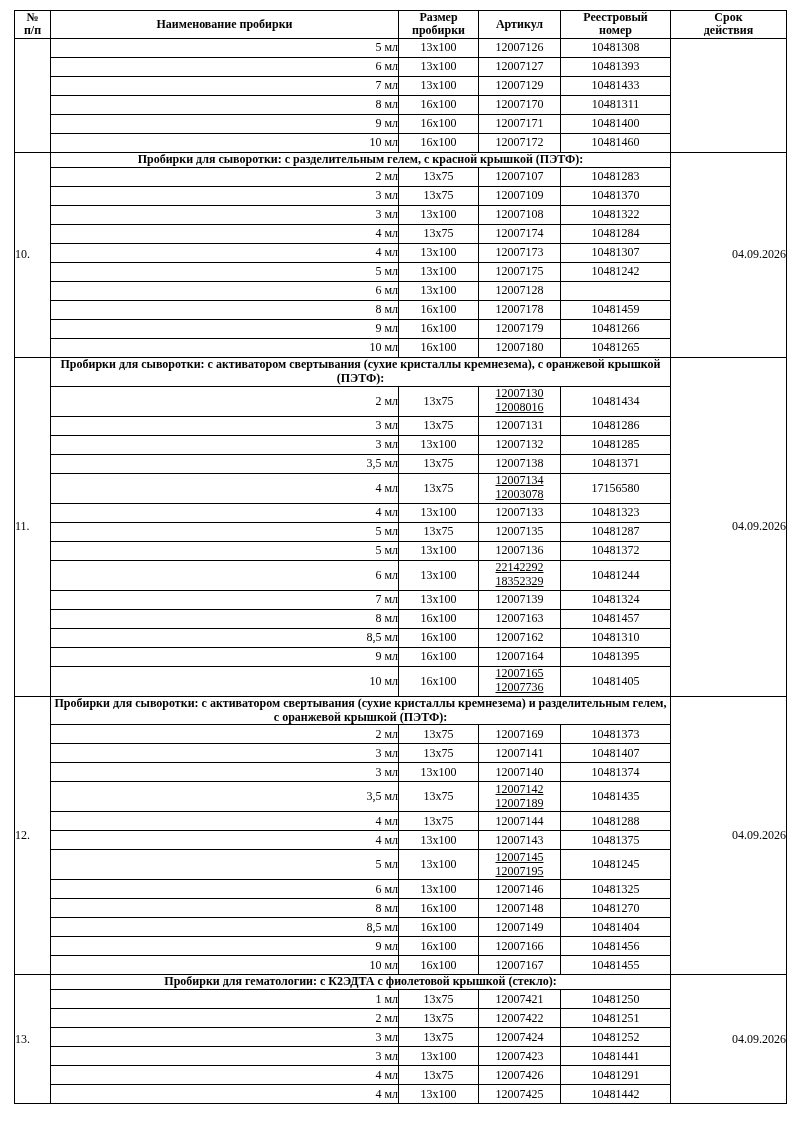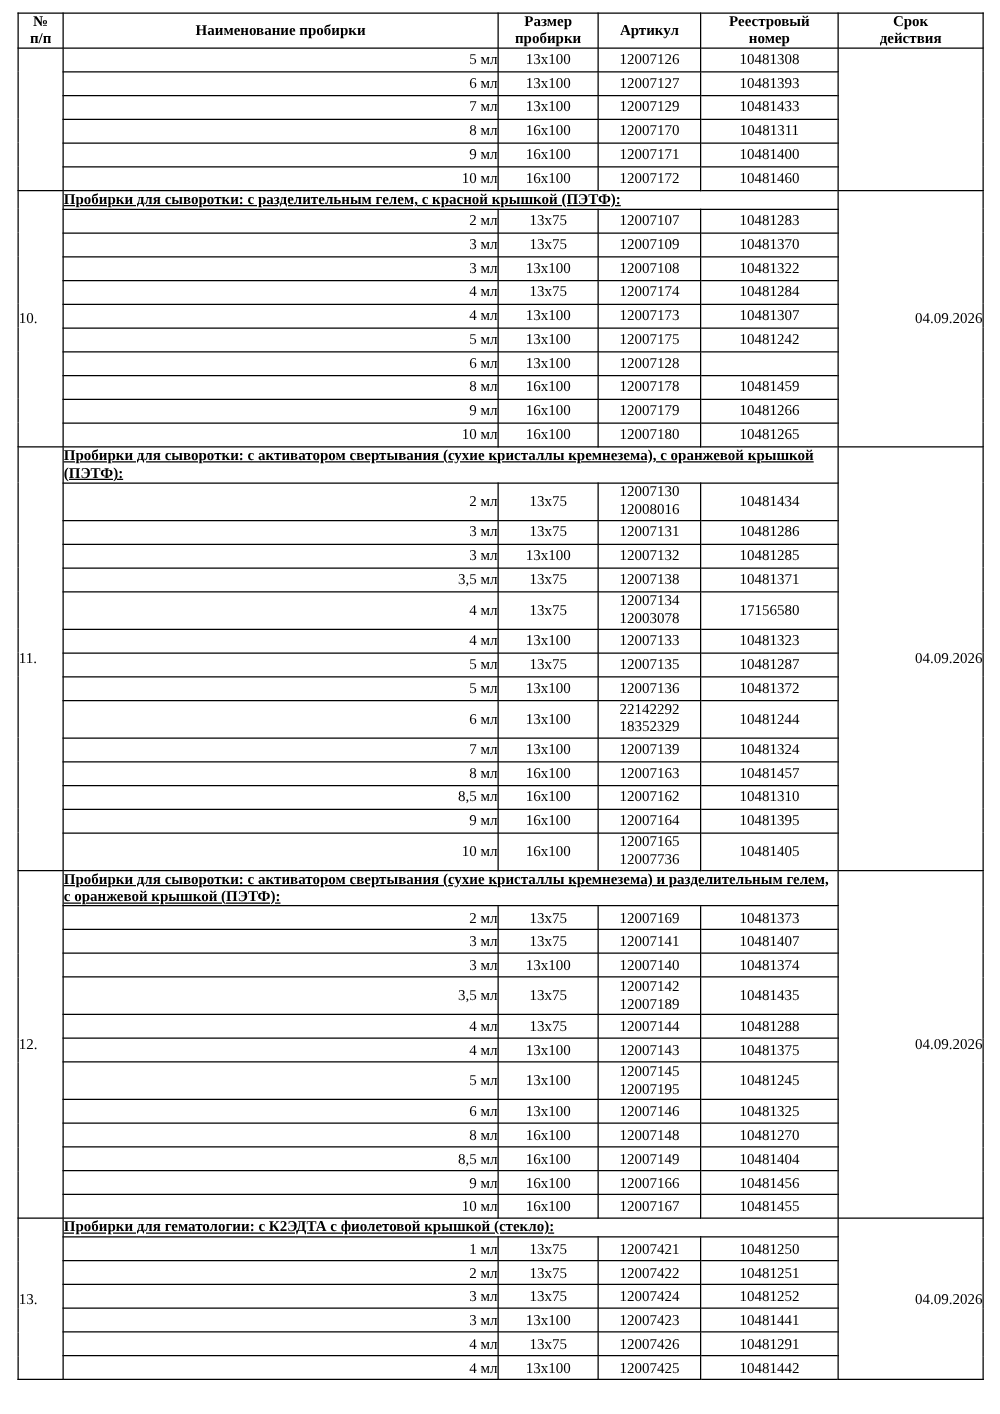--- a/index.html
+++ b/index.html
@@ -61,31 +61,31 @@
   .cell-date {
     text-align: right;
     font-size: 12px;
     vertical-align: middle;
   }
   .cell-idx {
     font-size: 12px;
     vertical-align: middle;
   }
   .group-title {
+    text-align: center;
     font-weight: bold;
     font-size: 12px;
     padding: 2px 6px;
     line-height: 1.16;
-    text-decoration: underline;
   }
   .multi {
     line-height: 1.15;
     padding: 2px 2px;
   }
-  .multi div { white-space: nowrap; }
+  .multi div { white-space: nowrap; text-decoration: underline; }
   .tall { height: 30px; }
 </style>
 </head>
 <body>
 
 <div class="page">
   <table class="reg">
     <colgroup>
       <col class="c-num">
         <col class="c-name">

